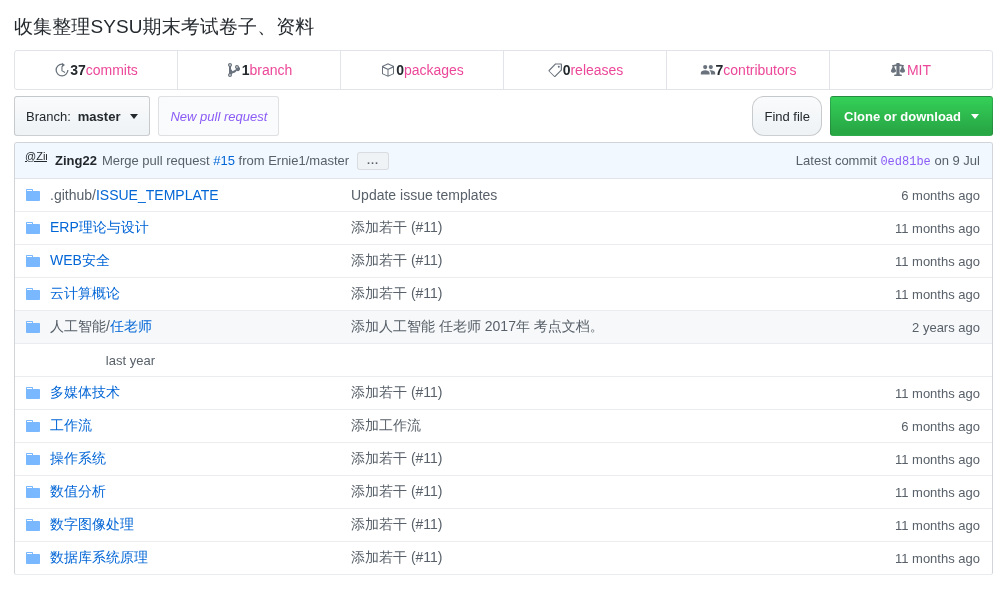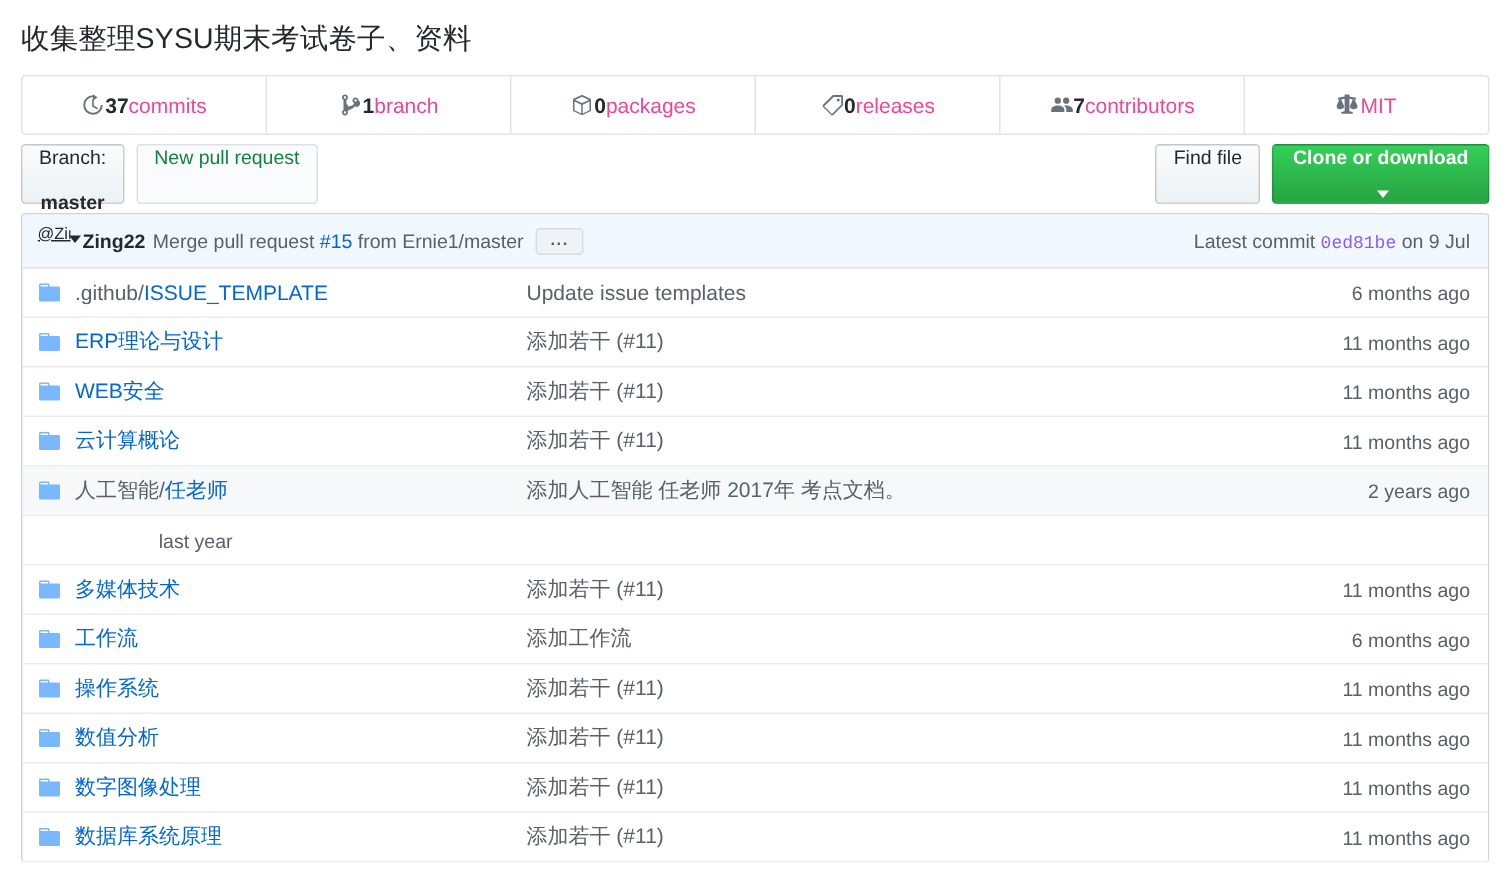--- a/index.html
+++ b/index.html
@@ -75,42 +75,42 @@
     margin: 11px 14px 0 14px;
     display: flex;
     align-items: center;
     height: 30px;
   }
   .btn {
     box-sizing: border-box;
     height: 40px;
     display: inline-flex;
     align-items: center;
-    gap: 15px;
+    gap: 7px;
     padding: 0 11px;
     font-size: 13px;
     border: 1px solid rgba(27,31,35,0.2);
     border-radius: 3px;
     background: linear-gradient(-180deg, #fafbfc 0%, #eff3f6 90%);
     color: #24292e;
     cursor: pointer;
     white-space: nowrap;
-    flex-direction: column;
   }
   .btn-branch { font-weight: normal; }
   .btn-branch b { font-weight: bold; }
   .btn-disabled {
     margin-left: 8px;
-    color: #15803d;
+    color: #8b5cf6;
     background: #fafbfc;
     border-color: rgba(27,31,35,0.12);
     cursor: default;
+    font-style: italic;
   }
   .spacer { flex: 1 1 auto; }
-  .btn-find { background: linear-gradient(-180deg, #fafbfc 0%, #eff3f6 90%); }
+  .btn-find { background: linear-gradient(-180deg, #fafbfc 0%, #eff3f6 90%); border-radius: 12px; }
   .btn-clone {
     margin-left: 8px;
     color: #fff;
     background: linear-gradient(-180deg, #34d058 0%, #28a745 90%);
     border-color: rgba(27,31,35,0.2);
     font-weight: 600;
     padding: 0 13px;
   }
   .caret {
     display: inline-block;

